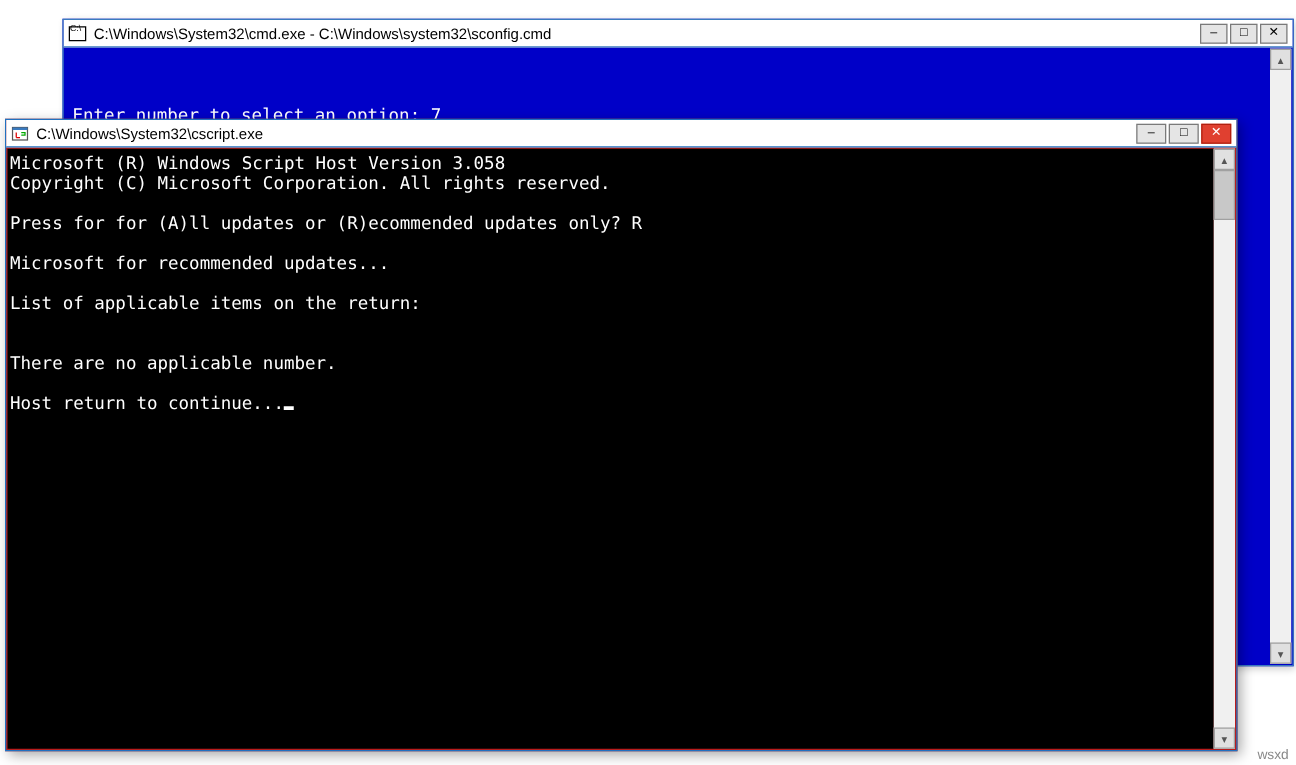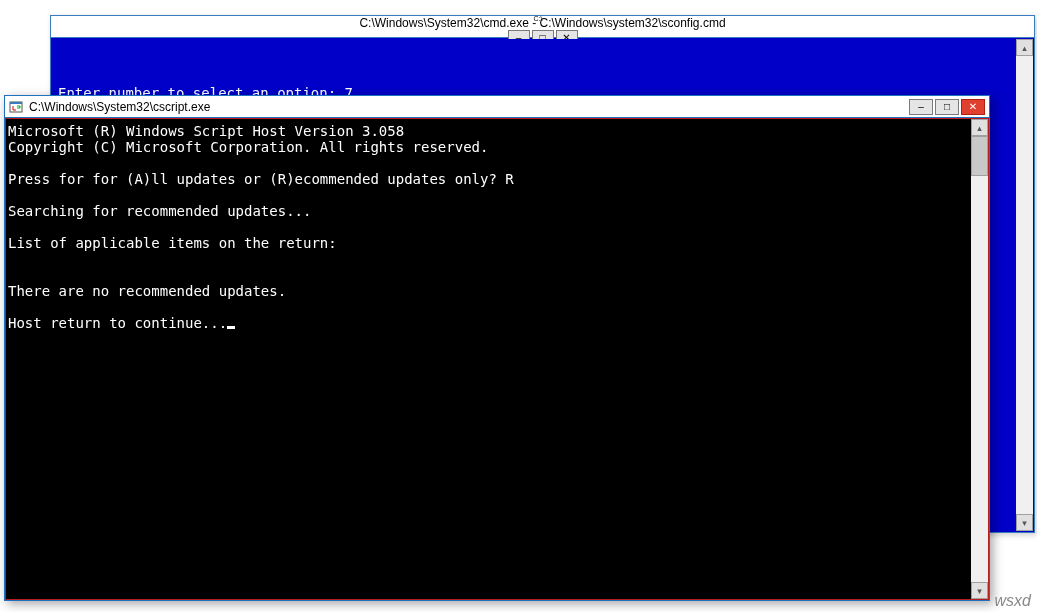--- a/index.html
+++ b/index.html
@@ -10,24 +10,23 @@
     height: 612px;
     background: #ffffff;
     font-family: "Segoe UI", Tahoma, sans-serif;
     overflow: hidden;
     position: relative;
   }
   .watermark {
     position: absolute;
     bottom: 2px;
     right: 6px;
-    font-size: 16px;
+    font-size: 11px;
     color: #888;
     font-family: sans-serif;
-    font-style: italic;
   }
 
   
   .win-back {
     position: absolute;
     left: 50px;
     top: 15px;
     width: 985px;
     height: 518px;
     border: 1px solid #3a7abf;
@@ -36,21 +35,20 @@
   }
   .win-back .titlebar {
     height: 22px;
     background: #ffffff;
     border-bottom: 1px solid #3a7abf;
     display: flex;
     align-items: center;
     padding: 0 4px;
     font-size: 12px;
     color: #000;
-    flex-direction: column;
   }
   .win-back .titlebar .t-icon {
     width: 14px; height: 12px;
     background: #000;
     margin-right: 6px;
     display:inline-block;
     position:relative;
   }
   .win-back .titlebar .t-icon::after{
     content:"";position:absolute;left:1px;top:1px;right:1px;bottom:1px;
@@ -203,26 +201,26 @@
       <div class="btn close">
           <span>✕</span>
         </div>
     </div>
   </div>
   <div class="term-area"><span>Microsoft (R) Windows Script Host Version 3.058</span>
 <span>Copyright (C) Microsoft Corporation. All rights reserved.</span>
 <span></span>
 <span>Press for for (A)ll updates or (R)ecommended updates only? R</span>
 <span></span>
-<span>Searching for recommended updates...</span>
+<span>Microsoft for recommended updates...</span>
 <span></span>
 <span>List of applicable items on the return:</span>
 <span></span>
 <span></span>
-<span>There are no recommended updates.</span>
+<span>There are no applicable number.</span>
 <span></span>
 <span>Host return to continue...</span><span class="cursor"></span></div>
   <div class="scrollbar">
     <div class="arrow up">▴</div>
     <div class="thumb"></div>
     <div class="arrow down">▾</div>
   </div>
 </div>
 
 <div class="watermark">wsxd</div>

